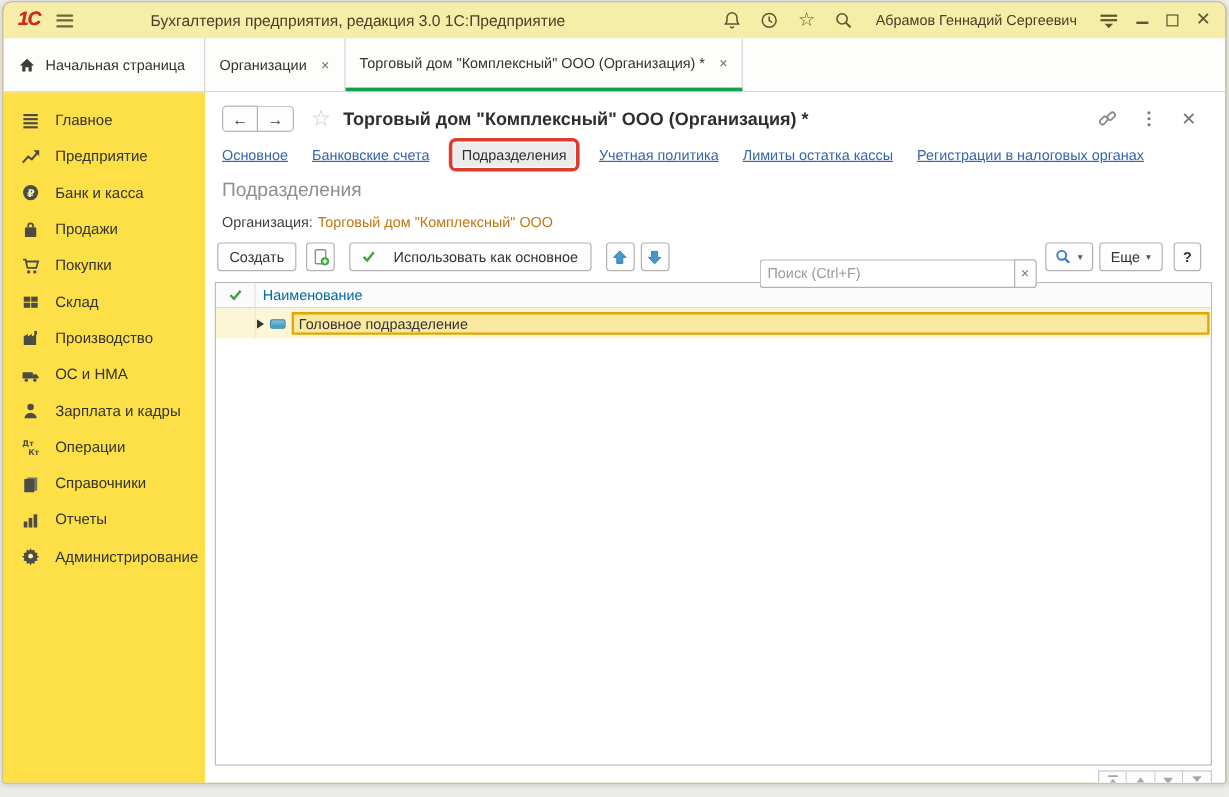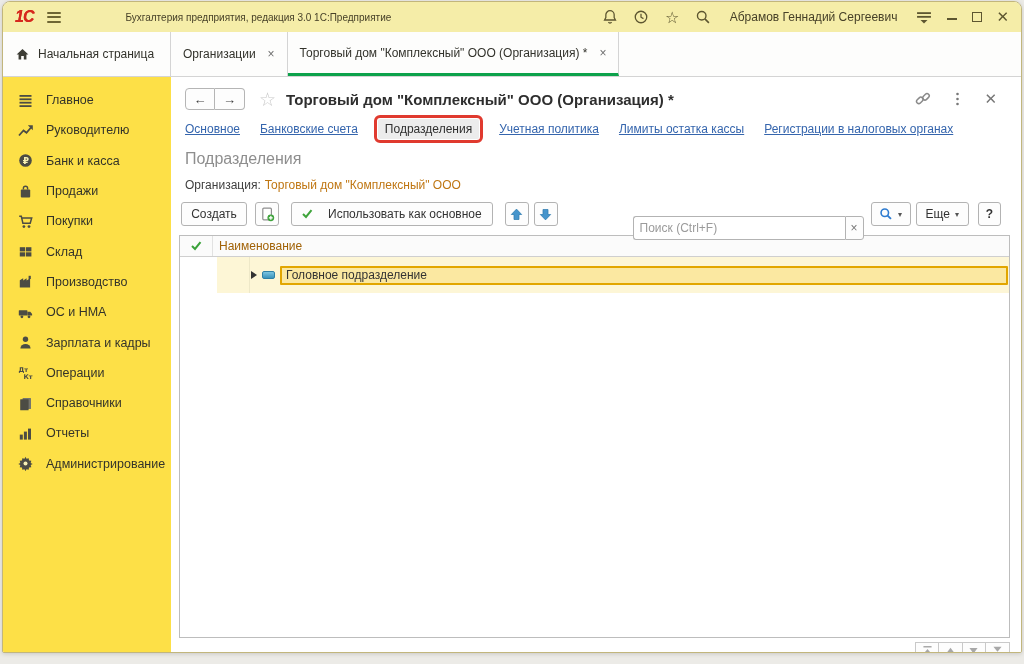--- a/index.html
+++ b/index.html
@@ -7,21 +7,21 @@
   .win { position:absolute; left:2px; top:1px; width:1020px; height:652px; background:#ffffff;
          border:1px solid #c2b67c; border-radius:8px 8px 2px 2px; overflow:hidden;
          box-shadow:0 1px 4px rgba(0,0,0,.15); }
 
   
   .titlebar { height:30px; background:#f5eda8; display:flex; align-items:center; padding:0 12px 0 12px; }
   .logo1c { color:#d6281e; font-weight:bold; font-style:italic; font-size:16px; letter-spacing:-1px;
             text-shadow:0 0 0 #d6281e; margin-right:14px; }
   .burger { display:flex; flex-direction:column; gap:2.5px; margin-right:16px; cursor:pointer; }
   .burger i { display:block; width:14px; height:2px; background:#6e6634; border-radius:1px; }
-  .apptitle { font-size:10px; color:#474128;padding-left:48px; }
+  .apptitle { font-size:13px; color:#474128;padding-left:48px; }
   .tb-right { margin-left:auto; display:flex; align-items:center; gap:14px; }
   .tb-ic { width:17px; height:17px; display:flex; align-items:center; justify-content:center; cursor:pointer; }
   .username { font-size:12px; color:#474128; margin:0 4px; }
   .win-min { width:12px; height:12px; position:relative; cursor:pointer; }
   .win-min::after { content:""; position:absolute; left:1px; right:1px; bottom:3px; height:2px; background:#5d5630; }
   .win-max { width:10px; height:10px; border:1.6px solid #5d5630; cursor:pointer; }
   .win-close { font-size:15px; color:#5d5630; line-height:10px; cursor:pointer; }
 
   
   .tabbar { height:45px; background:#fdfdfc; border-bottom:1px solid #d4d4d4; display:flex; }
@@ -76,22 +76,22 @@
   .search-clear { width:19px; height:24px; border:1px solid #b3b3b3; border-radius:0 3px 3px 0; background:#fdfdfd;
                   display:flex; align-items:center; justify-content:center; color:#777; font-size:12px; cursor:pointer; }
   .btn-q { width:40px; gap:5px; margin-left:7px; }
   .btn-more { padding:0 9px; gap:5px; margin-left:5px; }
   .btn-help { width:23px; margin-left:9px; font-weight:bold; }
   .caret { font-size:8px; color:#555; }
 
   .tbl { margin:9px 0 0 8px; width:831px; height:403px; border:1px solid #bdbdbd; background:#fff; }
   .thead { display:flex; height:21px; background:#fbfbfb; border-bottom:1px solid #cfcfcf; }
   .col-check { width:33px; flex:none; border-right:1px solid #e2e2e2; display:flex; align-items:center; justify-content:center; }
-  .col-name { flex:1; display:flex; align-items:center; font-size:12px; color:#a16207; padding-left:6px; }
-  .trow { display:flex; height:36px; background:#fdf6d6; cursor:pointer;margin-left:37px; }
+  .col-name { flex:1; display:flex; align-items:center; font-size:12px; color:#0369a1; padding-left:6px; }
+  .trow { display:flex; height:25px; background:#fdf6d6; cursor:pointer; }
   .trow .col-check { border-right:1px solid #eee8c8; }
   .rowline { flex:1; display:flex; align-items:center; padding-left:1px; }
   .expand-tri { margin-left:0; flex:none; }
   .dept-ic { width:13px; height:8px; border-radius:2px; margin-left:5px; flex:none;
              background:linear-gradient(#7cc4e0,#3a93bb); border:1px solid #2e80a6; }
   .cell-hl { flex:1; height:19px; margin:0 1px 0 5px; border:2px solid #e2a600; background:#fbe8a1;
              display:flex; align-items:center; font-size:12px; color:#333; padding-left:4px; border-radius:1px; }
 
   .tbl-nav { width:839px; display:flex; justify-content:flex-end; margin-top:4px; }
   .tn-btn { width:23.7px; height:16px; background:#fdfdfd; border:1px solid #c9c9c9; display:flex;
@@ -174,21 +174,21 @@
               <rect x="1.5" y="12.2" width="12" height="1.8"></rect>
             </g>
           </svg>
         <span class="side-label">Главное</span>
       </div>
       <div class="side-item">
         <svg width="15" height="15" viewBox="0 0 15 15">
             <polyline points="1,12.5 5.5,7.5 8.5,9.8 13,4.5" fill="none" stroke="#4c4c44" stroke-width="1.8"></polyline>
             <polygon points="9.8,2.2 14.8,2.2 14.8,7.2" fill="#4c4c44"></polygon>
           </svg>
-        <span class="side-label">Руководителю</span>
+        <span class="side-label">Предприятие</span>
       </div>
       <div class="side-item">
         <svg width="15" height="15" viewBox="0 0 15 15">
             <circle cx="7.5" cy="7.5" r="6.3" fill="#4c4c44"></circle>
             <text x="4.7" y="10.8" font-size="9" font-weight="bold" fill="#f8f1b4" font-family="DejaVu Sans,sans-serif">₽</text>
           </svg>
         <span class="side-label">Банк и касса</span>
       </div>
       <div class="side-item">
         <svg width="15" height="15" viewBox="0 0 15 15">

